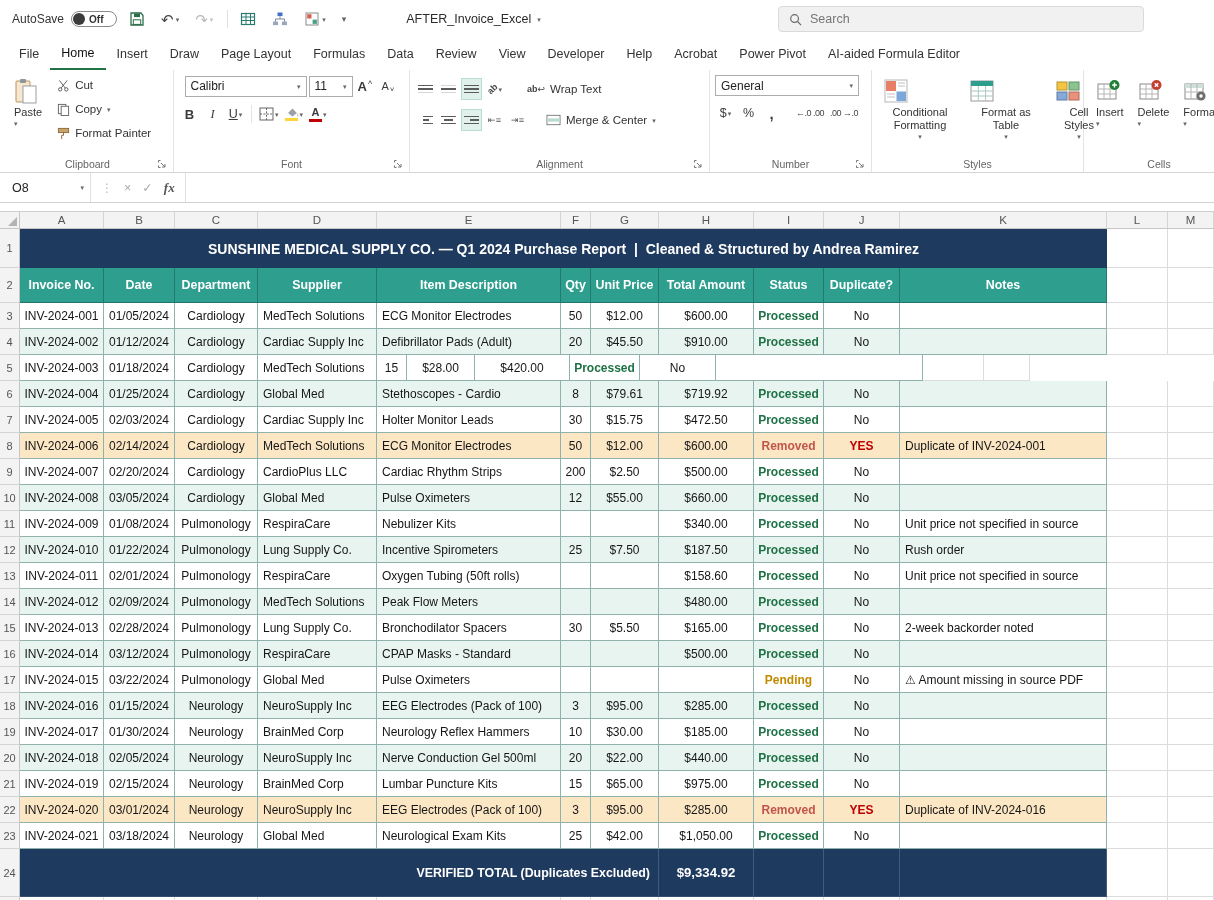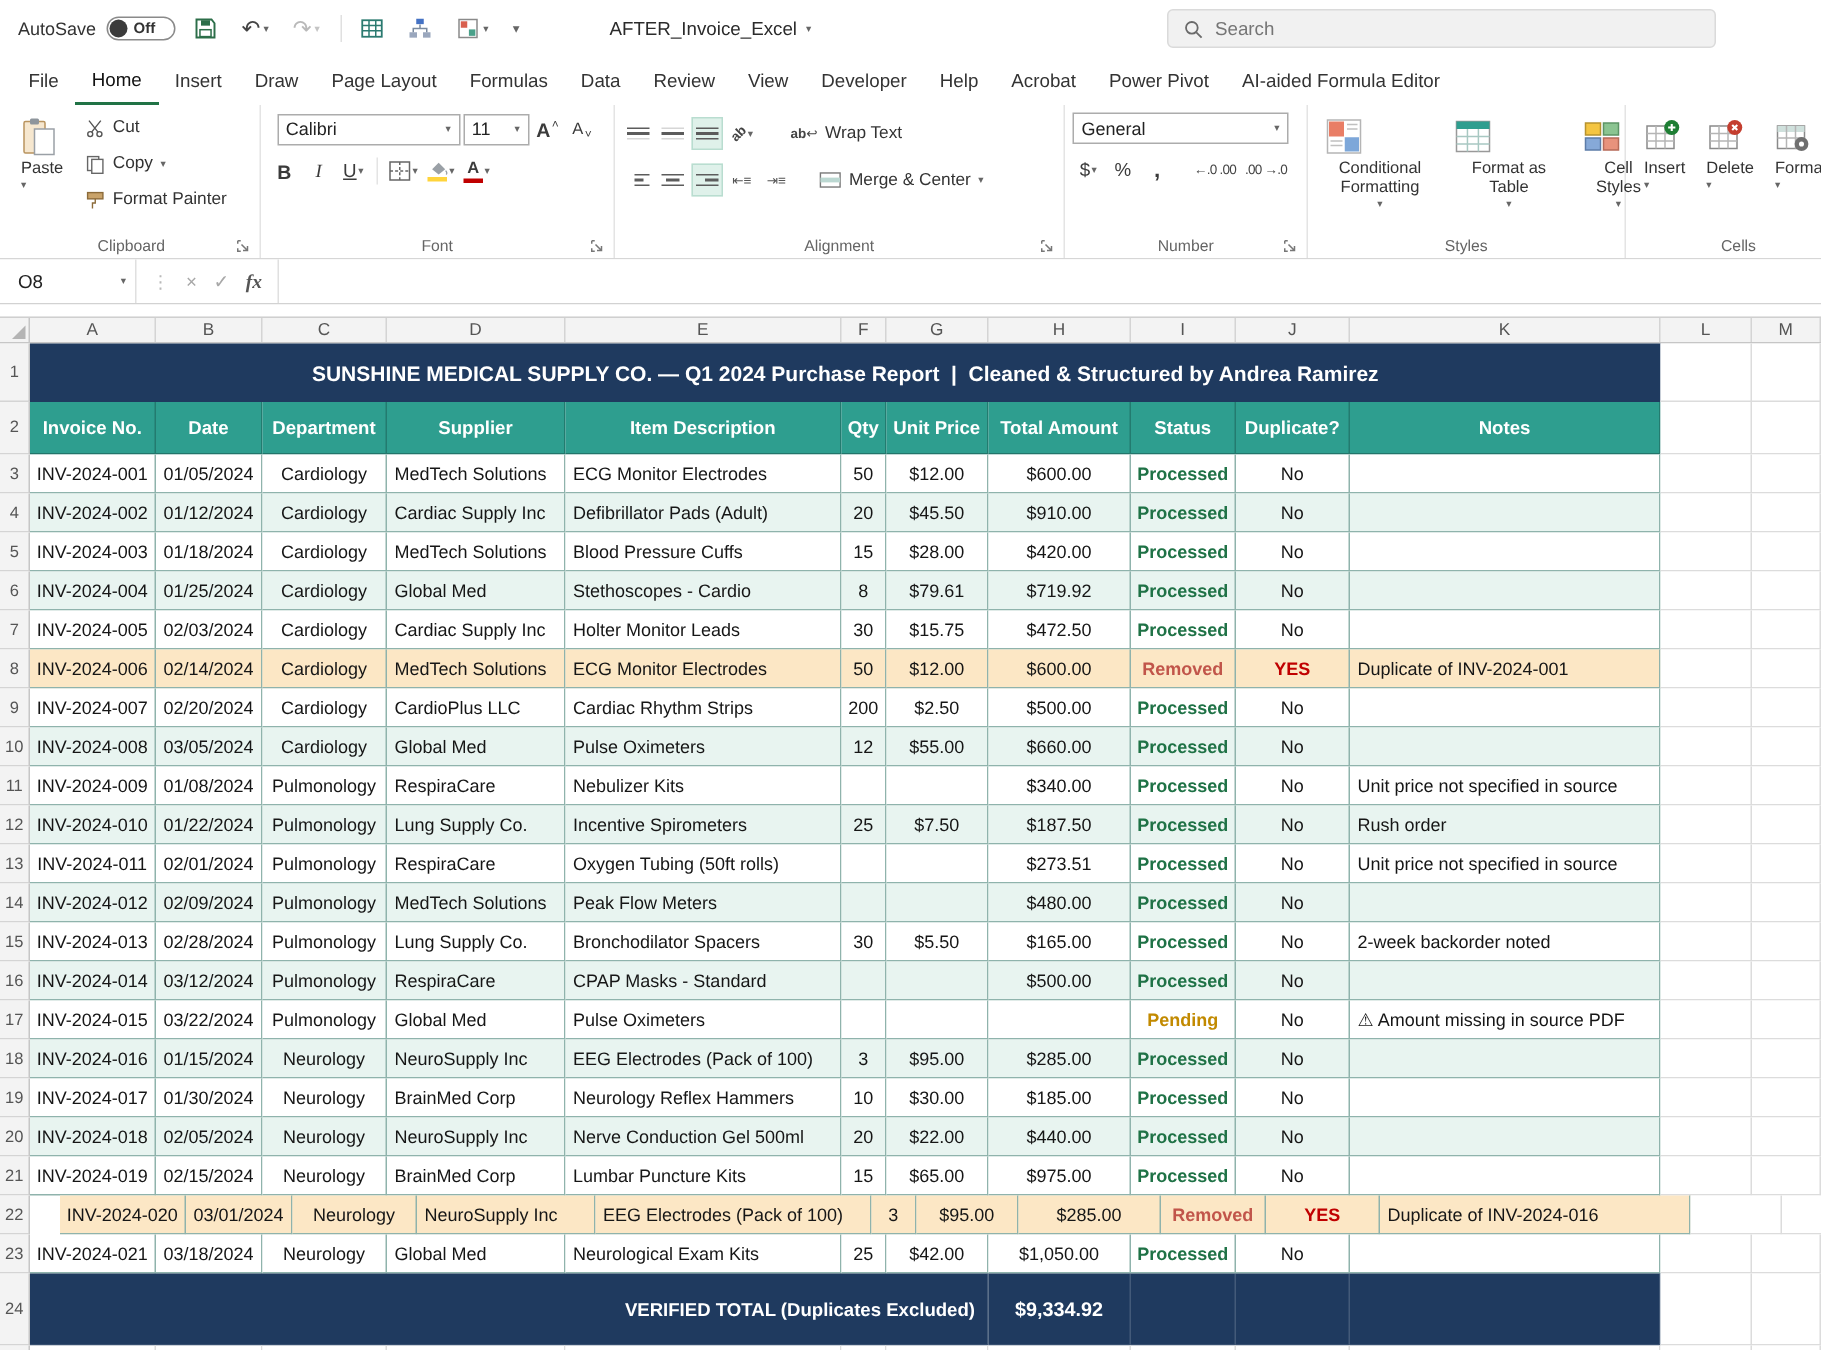--- a/index.html
+++ b/index.html
@@ -635,21 +635,20 @@
         <div class="cell dcell bg-alt left" style="width: 207px;"></div>
         <div class="cell plaincell" style="width: 61px;"></div>
         <div class="cell plaincell" style="width: 46px;"></div>
       </div>
       <div class="sheet-row" style="height: 26px;">
         <div class="rownum">5</div>
         <div class="cell dcell" style="width: 84px;">INV-2024-003</div>
         <div class="cell dcell" style="width: 71px;">01/18/2024</div>
         <div class="cell dcell" style="width: 83px;">Cardiology</div>
         <div class="cell dcell left" style="width: 119px;">MedTech Solutions</div>
-        <div class="cell dcell left" style="width: 184px;">Blood Pressure Cuffs</div>
         <div class="cell dcell" style="width: 30px;">15</div>
         <div class="cell dcell" style="width: 68px;">$28.00</div>
         <div class="cell dcell" style="width: 95px;">$420.00</div>
         <div class="cell dcell st-proc" style="width: 70px;">Processed</div>
         <div class="cell dcell" style="width: 76px;">No</div>
         <div class="cell dcell left" style="width: 207px;"></div>
         <div class="cell plaincell" style="width: 61px;"></div>
         <div class="cell plaincell" style="width: 46px;"></div>
       </div>
       <div class="sheet-row" style="height: 26px;">
@@ -766,21 +765,21 @@
       </div>
       <div class="sheet-row" style="height: 26px;">
         <div class="rownum">13</div>
         <div class="cell dcell" style="width: 84px;">INV-2024-011</div>
         <div class="cell dcell" style="width: 71px;">02/01/2024</div>
         <div class="cell dcell" style="width: 83px;">Pulmonology</div>
         <div class="cell dcell left" style="width: 119px;">RespiraCare</div>
         <div class="cell dcell left" style="width: 184px;">Oxygen Tubing (50ft rolls)</div>
         <div class="cell dcell" style="width: 30px;"></div>
         <div class="cell dcell" style="width: 68px;"></div>
-        <div class="cell dcell" style="width: 95px;">$273.51</div>
+        <div class="cell dcell" style="width: 95px;">$158.60</div>
         <div class="cell dcell st-proc" style="width: 70px;">Processed</div>
         <div class="cell dcell" style="width: 76px;">No</div>
         <div class="cell dcell left" style="width: 207px;">Unit price not specified in source</div>
         <div class="cell plaincell" style="width: 61px;"></div>
         <div class="cell plaincell" style="width: 46px;"></div>
       </div>
       <div class="sheet-row" style="height: 26px;">
         <div class="rownum">14</div>
         <div class="cell dcell bg-alt" style="width: 84px;">INV-2024-012</div>
         <div class="cell dcell bg-alt" style="width: 71px;">02/09/2024</div>
@@ -903,21 +902,21 @@
         <div class="cell dcell" style="width: 68px;">$65.00</div>
         <div class="cell dcell" style="width: 95px;">$975.00</div>
         <div class="cell dcell st-proc" style="width: 70px;">Processed</div>
         <div class="cell dcell" style="width: 76px;">No</div>
         <div class="cell dcell left" style="width: 207px;"></div>
         <div class="cell plaincell" style="width: 61px;"></div>
         <div class="cell plaincell" style="width: 46px;"></div>
       </div>
       <div class="sheet-row" style="height: 26px;">
         <div class="rownum">22</div>
-        <div class="cell dcell bg-removed" style="width: 84px; margin-left: 20px;">INV-2024-020</div>
+        <div class="cell dcell bg-removed" style="width: 84px;">INV-2024-020</div>
         <div class="cell dcell bg-removed" style="width: 71px;">03/01/2024</div>
         <div class="cell dcell bg-removed" style="width: 83px;">Neurology</div>
         <div class="cell dcell bg-removed left" style="width: 119px;">NeuroSupply Inc</div>
         <div class="cell dcell bg-removed left" style="width: 184px;">EEG Electrodes (Pack of 100)</div>
         <div class="cell dcell bg-removed" style="width: 30px;">3</div>
         <div class="cell dcell bg-removed" style="width: 68px;">$95.00</div>
         <div class="cell dcell bg-removed" style="width: 95px;">$285.00</div>
         <div class="cell dcell bg-removed st-rem" style="width: 70px;">Removed</div>
         <div class="cell dcell bg-removed dup-yes" style="width: 76px;">YES</div>
         <div class="cell dcell bg-removed left" style="width: 207px;">Duplicate of INV-2024-016</div>

